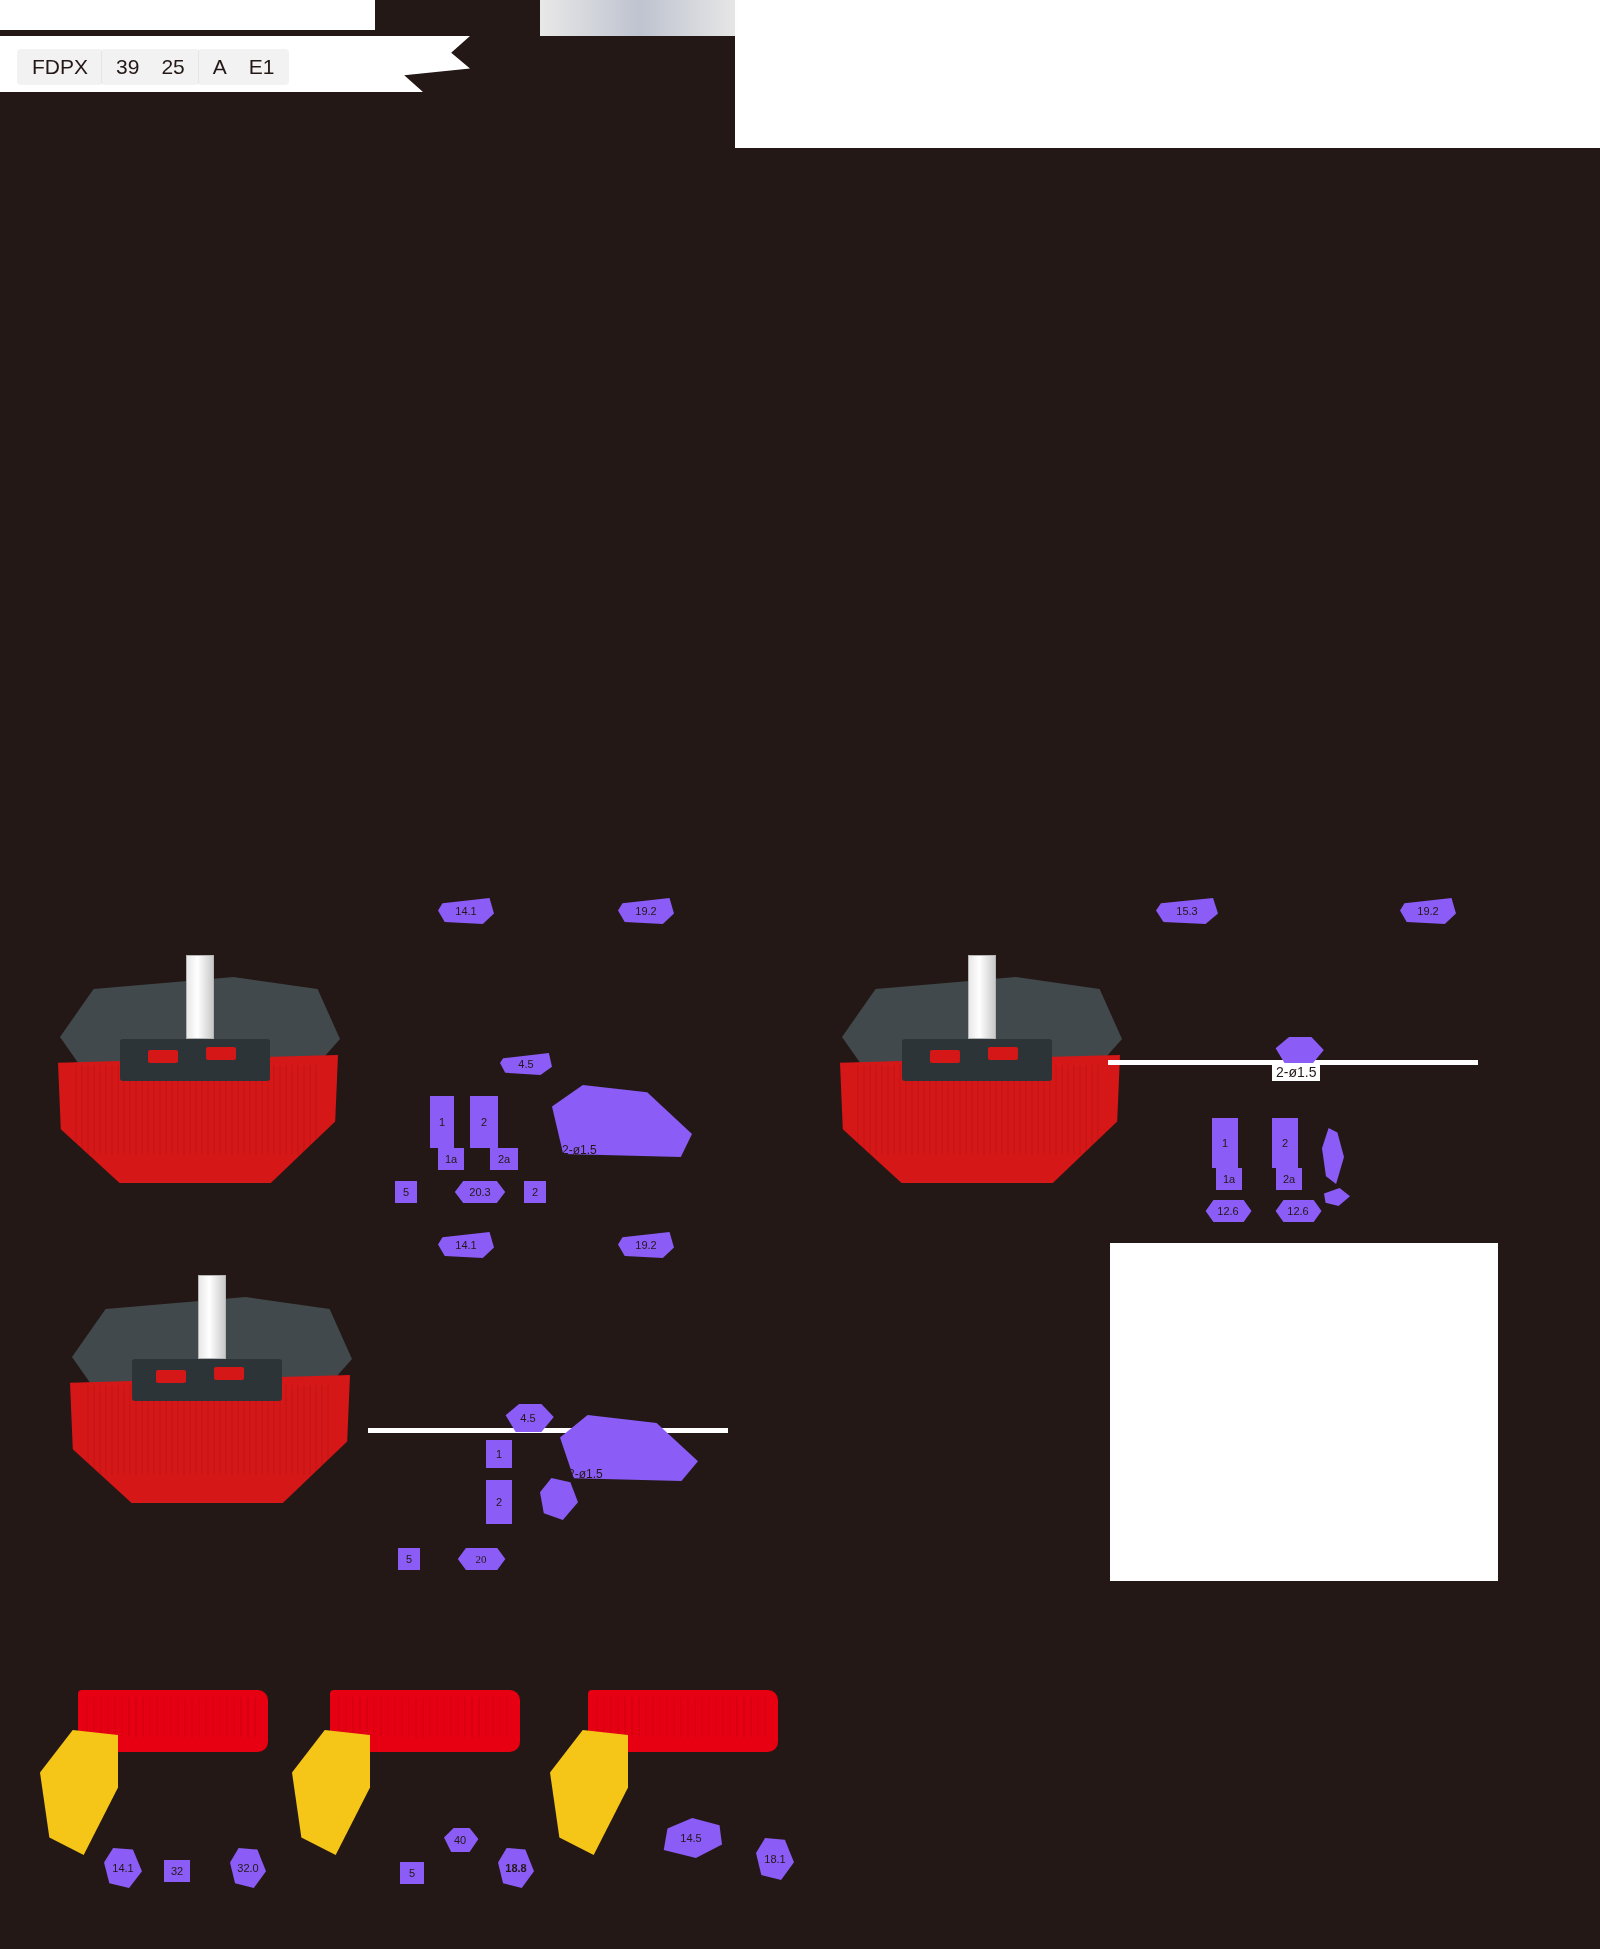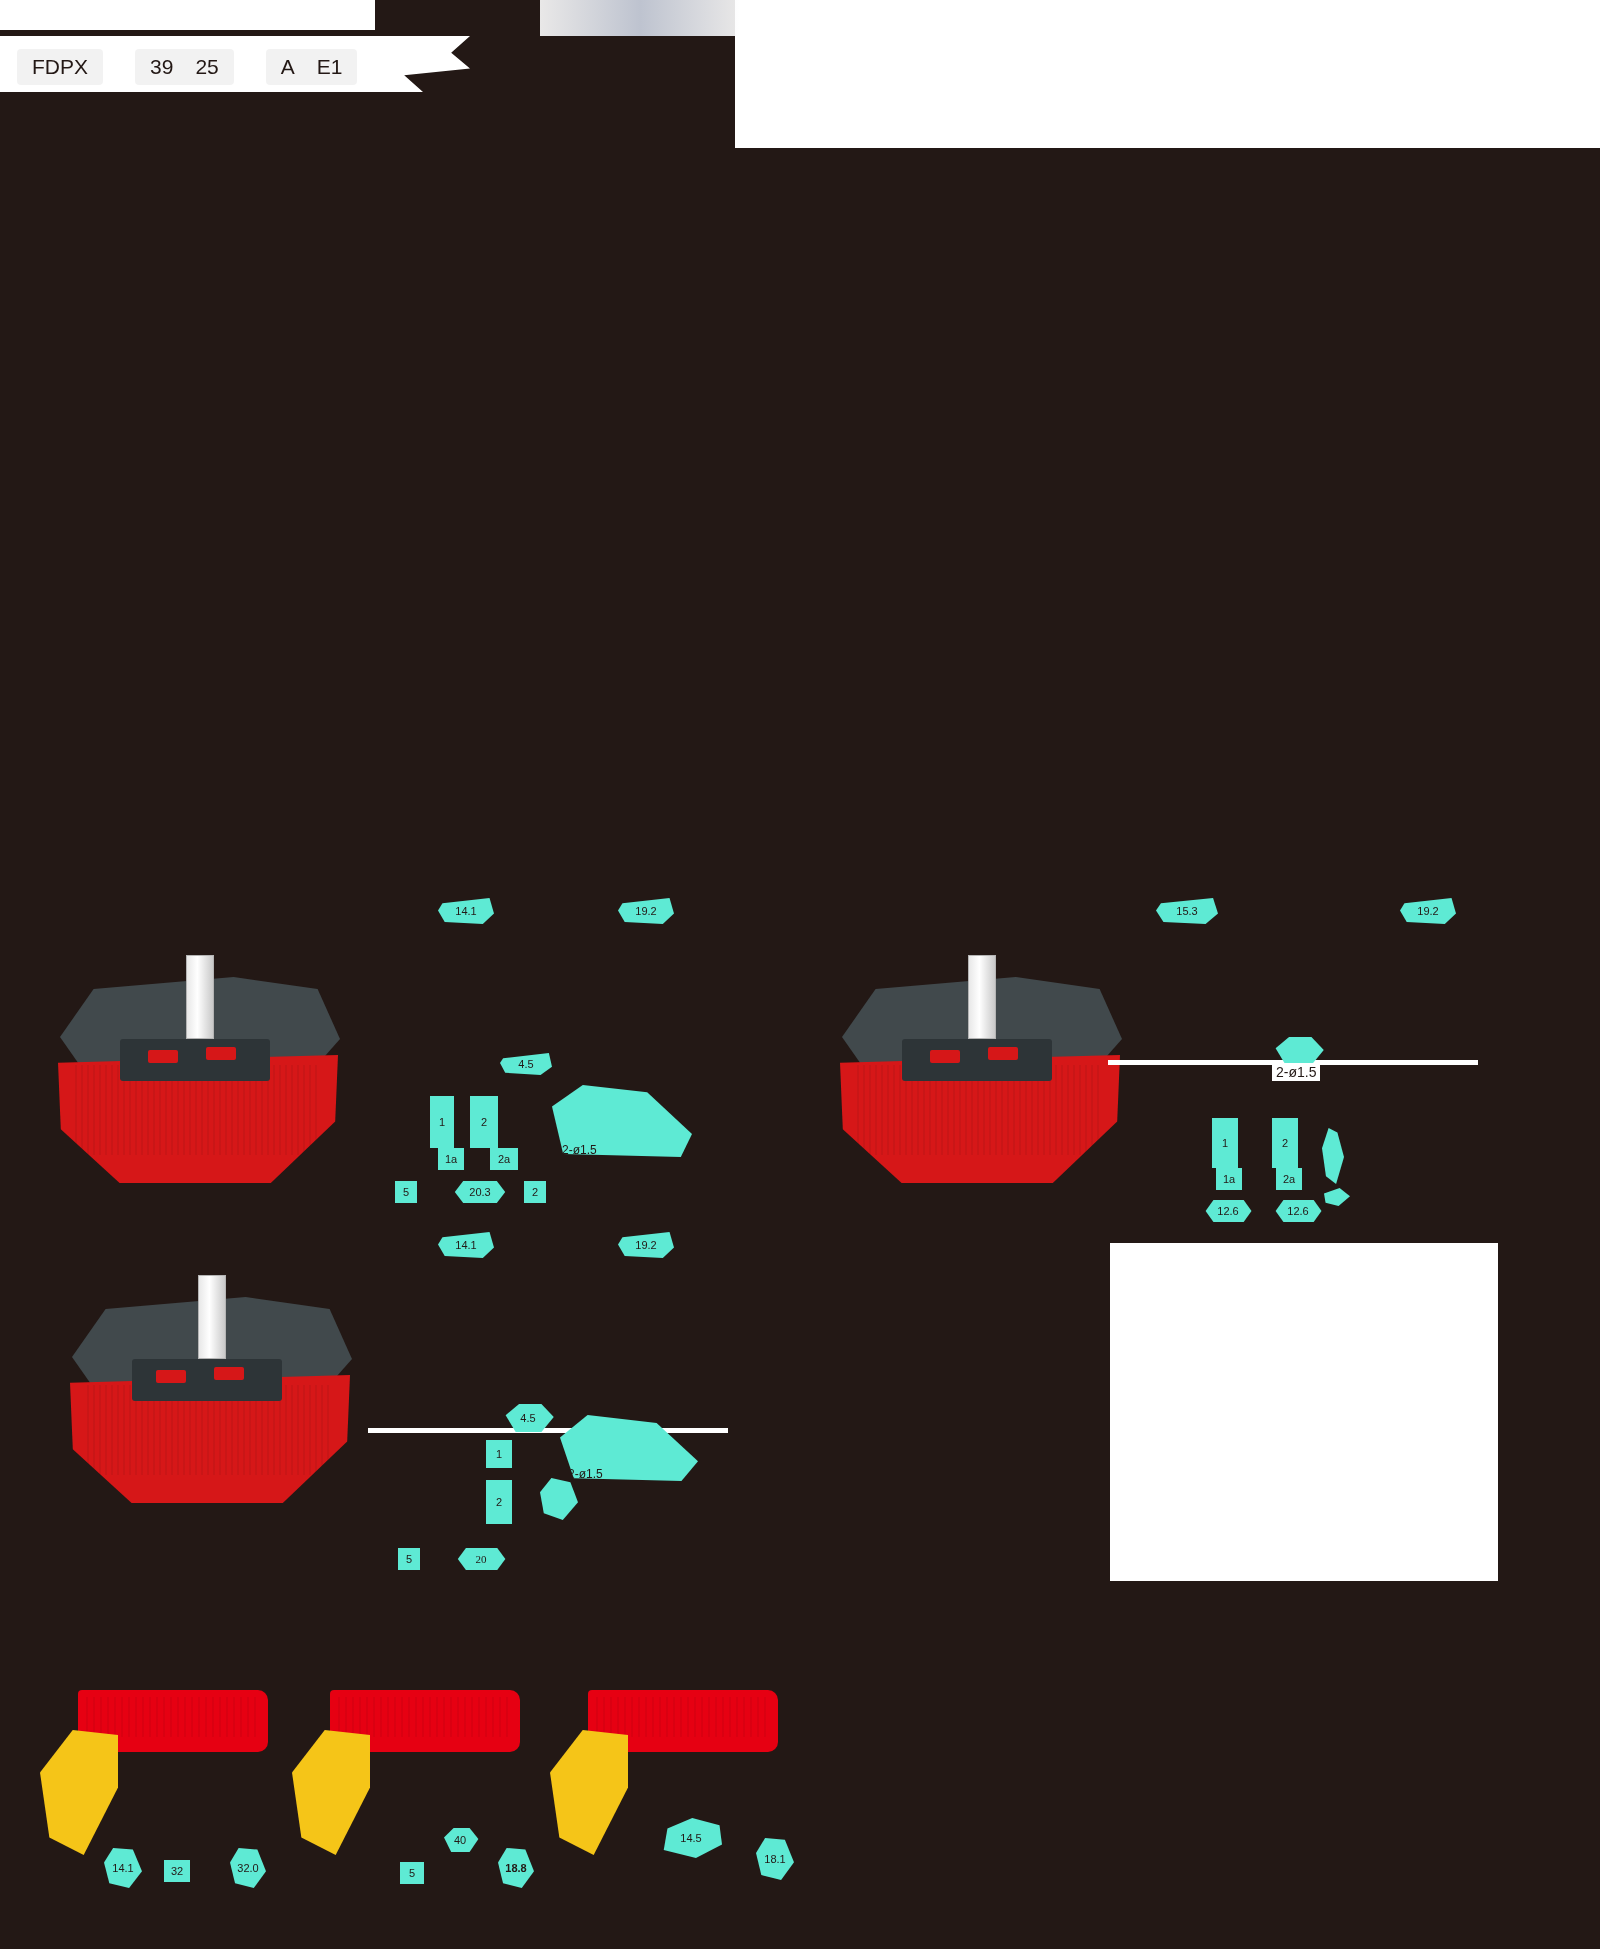--- a/index.html
+++ b/index.html
@@ -52,21 +52,20 @@
     opacity: .9;
   }
 
   
   .tag-row {
     position: absolute;
     left: 18px;
     top: 50px;
     display: flex;
     align-items: center;
-    gap: 34px;
     z-index: 5;
   }
   .tag-group {
     display: flex;
     align-items: center;
     gap: 10px;
     background: #f2f2f2;
     border-radius: 3px;
     padding: 3px 8px;
     box-shadow: 0 0 0 1px rgba(0,0,0,.05);
@@ -141,21 +140,21 @@
     position: absolute;
     left: 62px; top: 62px;
     width: 150px; height: 42px;
     background: #2d3437;
     border-radius: 3px;
   }
 
   
   .fleck {
     position: absolute;
-    background: #5eead4;
+    background: #8b5cf6;
     font-size: 11px;
     color: #231815;
     line-height: 1.1;
     display: flex;
     align-items: center;
     justify-content: center;
     text-align: center;
     white-space: nowrap;
   }
   .dim-line {

